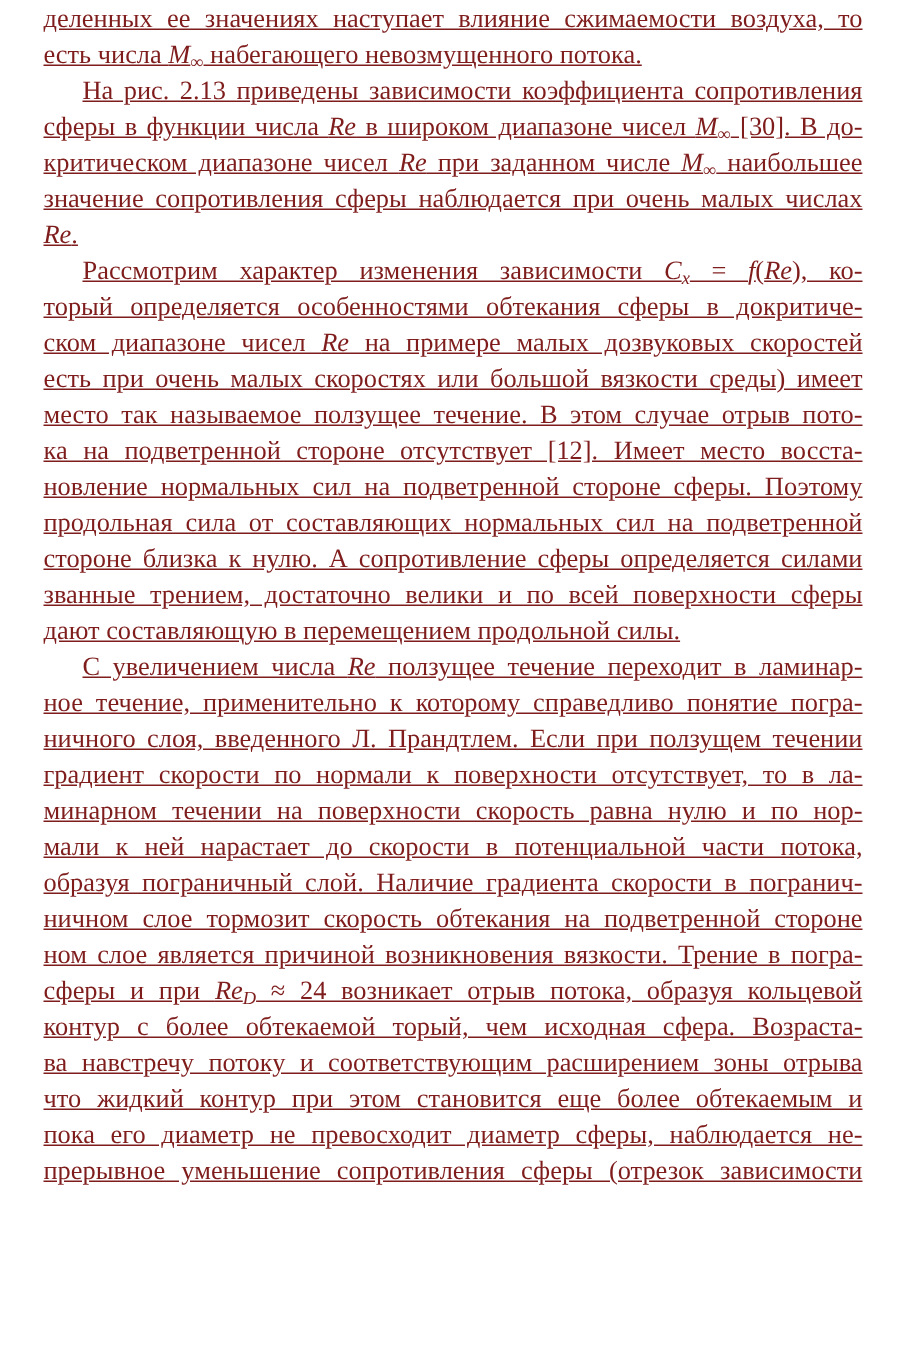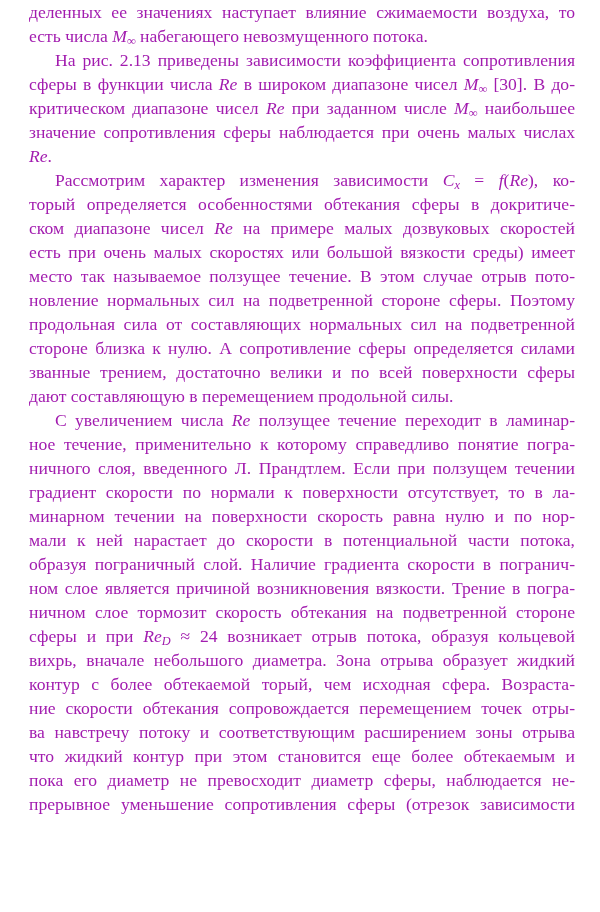--- a/index.html
+++ b/index.html
@@ -1,20 +1,20 @@
 <!DOCTYPE html>
 <html><head>
 <meta charset="utf-8">
 <style>
   html, body { margin: 0; padding: 0; background: #ffffff; }
   body { width: 600px; height: 912px; overflow: hidden; position: relative; }
   .page {
     position: absolute; left: 29px; top: 0px; width: 546px;
     font-family: "Liberation Serif", "DejaVu Serif", serif;
-    font-size: 17.6px; line-height: 24px; color: #a21caf;
+    font-size: 17.6px; line-height: 24px; color: #7f1d1d; text-decoration: underline;
   }
   .line {
     display: block; height: 24px; white-space: nowrap;
     text-align: justify; text-align-last: justify;
   }
   .line.last { text-align-last: left; }
   .line.indent { padding-left: 26px; }
   .m { font-style: italic; }
   sub { font-size: 0.7em; vertical-align: -0.25em; line-height: 0; }
 </style>
@@ -35,41 +35,40 @@
     <span class="line">значение сопротивления сферы наблюдается при очень малых числах</span>
     <span class="line last"><span class="m">Re</span>.</span>
   </div>
 
   <div>
     <span class="line indent">Рассмотрим характер изменения зависимости <span class="m">C<sub>x</sub></span> = <span class="m">f</span>(<span class="m">Re</span>), ко-</span>
     <span class="line">торый определяется особенностями обтекания сферы в докритиче-</span>
     <span class="line">ском диапазоне чисел <span class="m">Re</span> на примере малых дозвуковых скоростей</span>
     <span class="line">есть при очень малых скоростях или большой вязкости среды) имеет</span>
     <span class="line">место так называемое ползущее течение. В этом случае отрыв пото-</span>
+    <span class="line">ка на подветренной стороне отсутствует [12]. Имеет место восста-</span>
     <span class="line">новление нормальных сил на подветренной стороне сферы. Поэтому</span>
     <span class="line">продольная сила от составляющих нормальных сил на подветренной</span>
     <span class="line">стороне близка к нулю. А сопротивление сферы определяется силами</span>
     <span class="line">званные трением, достаточно велики и по всей поверхности сферы</span>
     <span class="line last">дают составляющую в перемещением продольной силы.</span>
   </div>
 
   <div>
     <span class="line indent">С увеличением числа <span class="m">Re</span> ползущее течение переходит в ламинар-</span>
     <span class="line">ное течение, применительно к которому справедливо понятие погра-</span>
     <span class="line">ничного слоя, введенного Л. Прандтлем. Если при ползущем течении</span>
     <span class="line">градиент скорости по нормали к поверхности отсутствует, то в ла-</span>
     <span class="line">минарном течении на поверхности скорость равна нулю и по нор-</span>
     <span class="line">мали к ней нарастает до скорости в потенциальной части потока,</span>
     <span class="line">образуя пограничный слой. Наличие градиента скорости в погранич-</span>
+    <span class="line">ничном слое тормозит скорость обтекания на подветренной стороне</span>
     <span class="line">ном слое является причиной возникновения вязкости. Трение в погра-</span>
-    <span class="line">ничном слое тормозит скорость обтекания на подветренной стороне</span>
     <span class="line">сферы и при <span class="m">Re<sub>D</sub></span> ≈ 24 возникает отрыв потока, образуя кольцевой</span>
-    <span class="line">вихрь, вначале небольшого диаметра. Зона отрыва образует жидкий</span>
     <span class="line">контур с более обтекаемой торый, чем исходная сфера. Возраста-</span>
-    <span class="line">ние скорости обтекания сопровождается перемещением точек отры-</span>
     <span class="line">ва навстречу потоку и соответствующим расширением зоны отрыва</span>
     <span class="line">что жидкий контур при этом становится еще более обтекаемым и</span>
     <span class="line">пока его диаметр не превосходит диаметр сферы, наблюдается не-</span>
     <span class="line">прерывное уменьшение сопротивления сферы (отрезок зависимости</span>
 
   </div>
 
 </div>
 
 </body></html>

